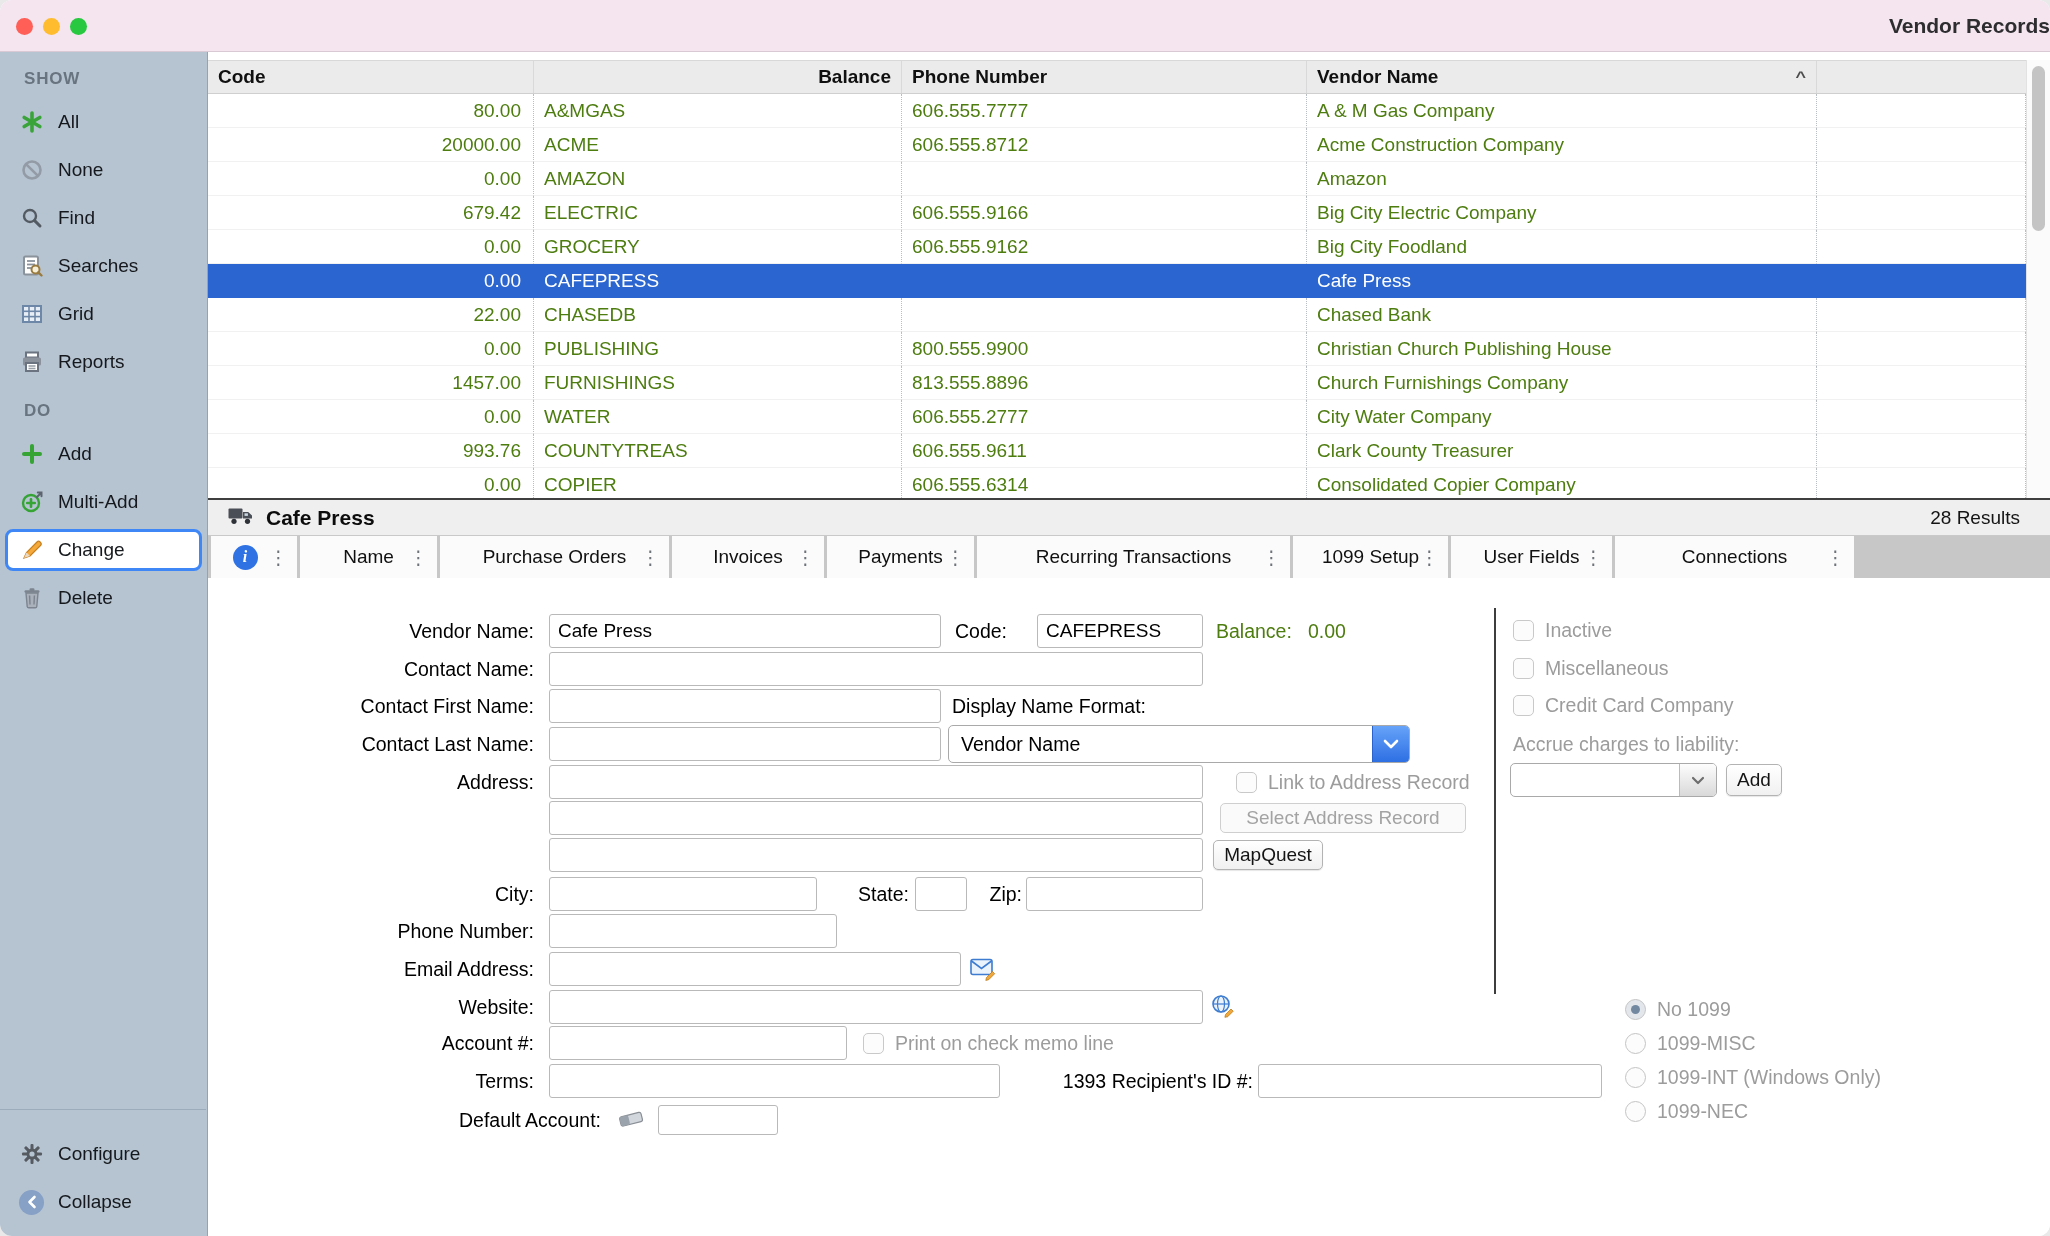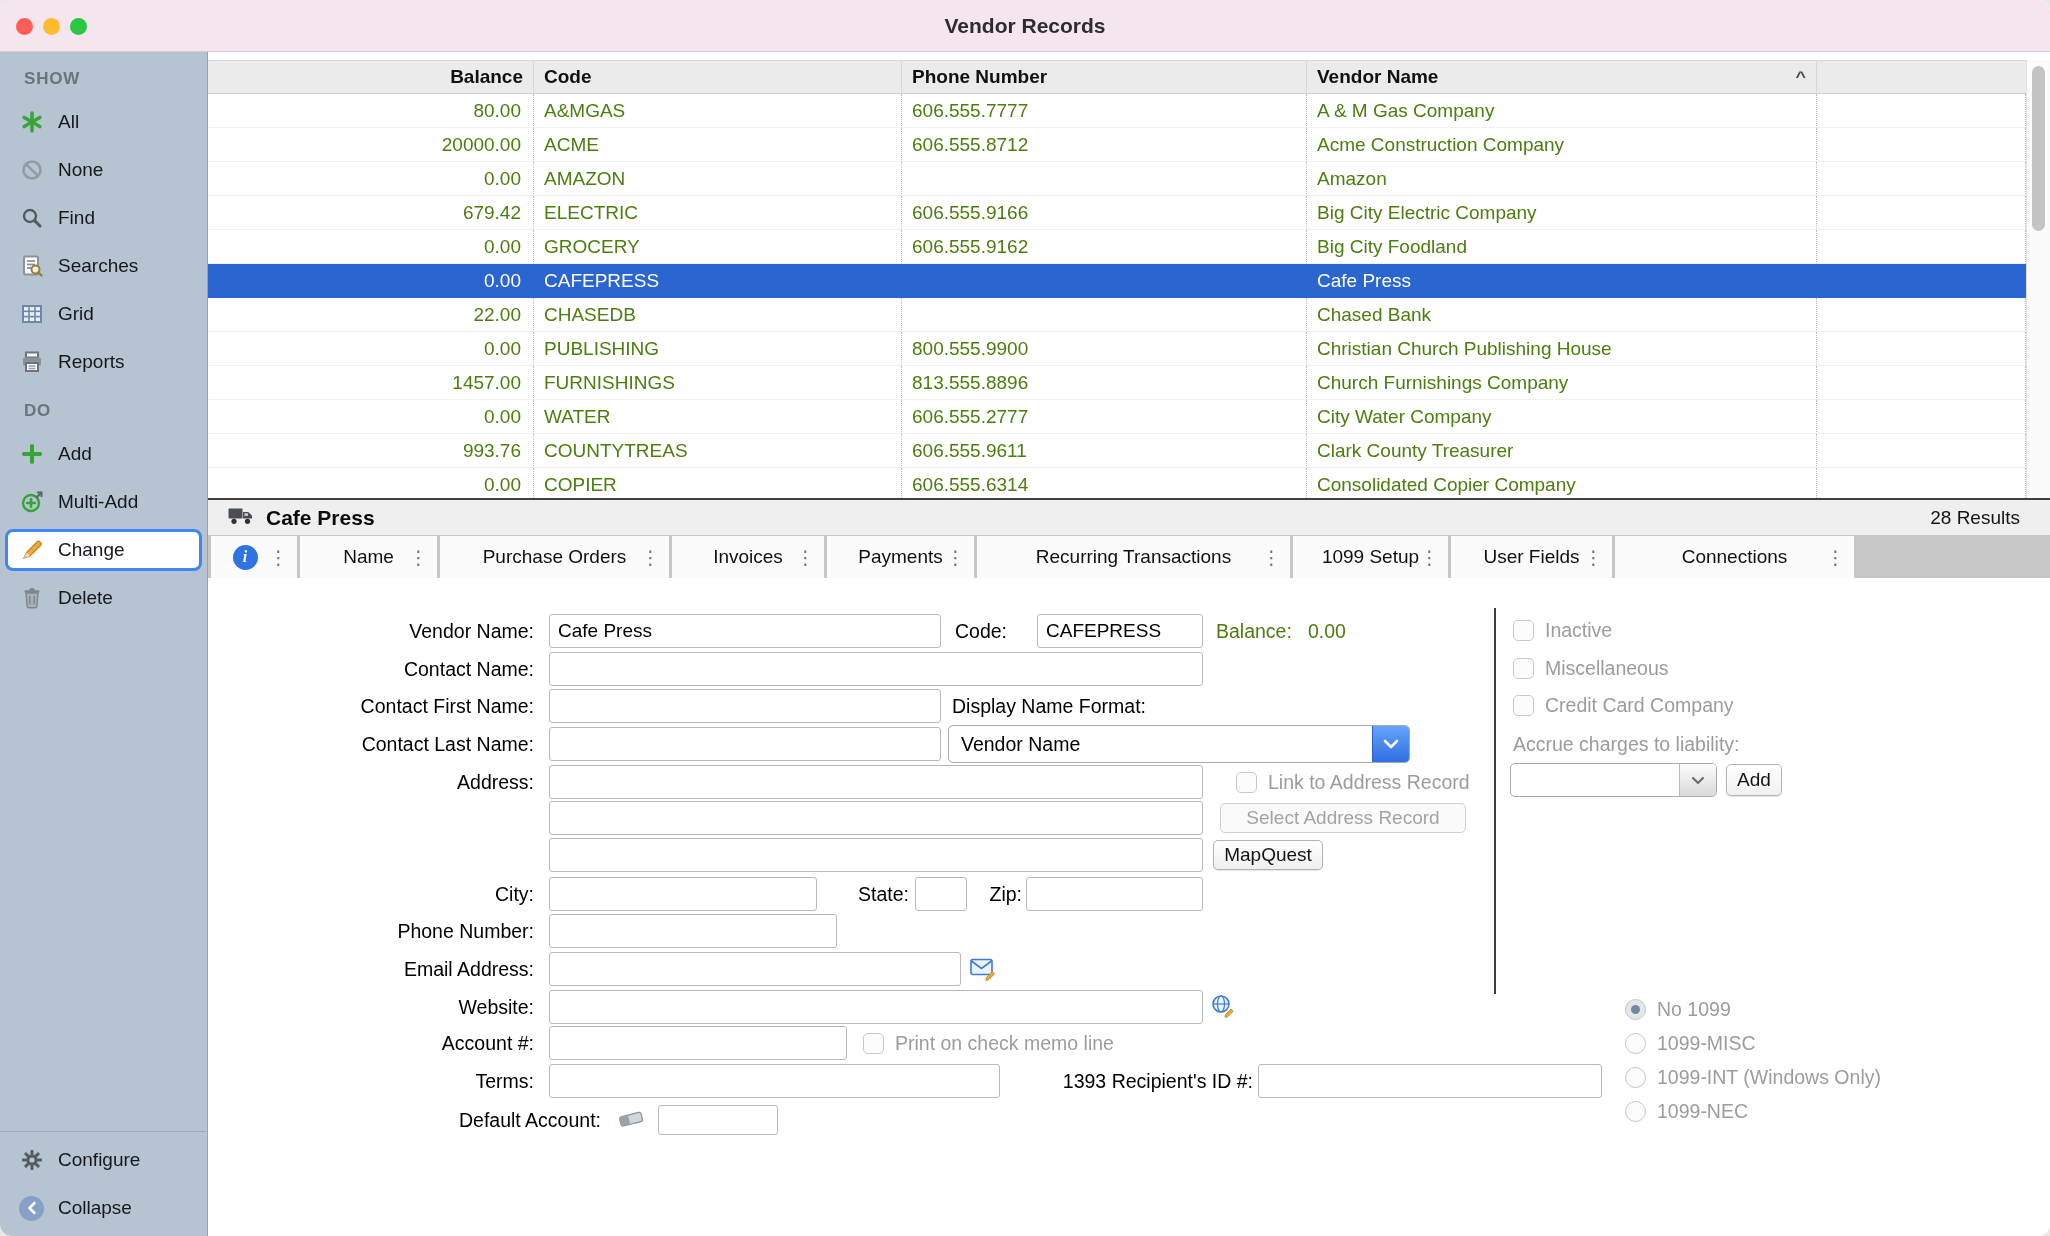--- a/index.html
+++ b/index.html
@@ -1,34 +1,34 @@
 <!DOCTYPE html>
 <html><head>
 <meta charset="utf-8">
 <style>
   html,body{margin:0;padding:0;background:#e9e9e9;}
   .window{position:relative;width:2050px;height:1236px;background:#fff;overflow:hidden;
     font-family:"Liberation Sans","DejaVu Sans",sans-serif;border-radius:12px;}
   
   .titlebar{position:absolute;left:0;top:0;width:100%;height:52px;background:#f4e5ef;
     border-bottom:1px solid #d9c9d4;box-sizing:border-box;}
-  .title{line-height:52px;text-align:center;font-size:21px;font-weight:700;color:#2d2d30;}
+  .title{line-height:52px;text-align:right;font-size:21px;font-weight:700;color:#2d2d30;}
   .traffic{position:absolute;left:16px;top:18px;display:flex;gap:10px;}
   .light{width:17px;height:17px;border-radius:50%;}
   .light.red{background:#ff5f57;}.light.yellow{background:#febc2e;}.light.green{background:#28c840;}
   
   .sidebar{position:absolute;left:0;top:52px;width:208px;bottom:0;background:#b6c4d1;
     border-right:1px solid #93a3b2;box-sizing:border-box;padding-top:8px;}
   .sb-header{height:38px;display:flex;align-items:center;padding-left:24px;color:#68747f;
     font-size:17px;font-weight:700;letter-spacing:0.8px;}
   .sb-item{height:48px;display:flex;align-items:center;gap:13px;padding-left:18px;font-size:19px;color:#15181c;}
   .sb-item .ic{width:27px;display:flex;justify-content:center;align-items:center;}
   .sb-item.selected{background:#fff;border:3px solid #3f86f7;border-radius:8px;margin:3px 5px;
     height:42px;box-sizing:border-box;padding-left:10px;}
-  .sb-footer{position:absolute;left:0;right:1px;bottom:4px;border-top:1px solid #9dacba;padding-top:4px;}
+  .sb-footer{position:absolute;left:0;right:1px;bottom:10px;border-top:1px solid #9dacba;padding-top:20px;}
   
   .table-area{position:absolute;left:208px;top:52px;width:1842px;height:446px;background:#fff;overflow:hidden;}
   .thead{position:absolute;left:0;top:8px;width:1818px;height:34px;display:grid;
     grid-template-columns:326px 368px 405px 510px 209px;background:#ebebeb;
     border-top:1px solid #d8d8d8;border-bottom:1px solid #cfcfcf;box-sizing:border-box;}
   .th{display:flex;align-items:center;font-size:19px;font-weight:700;color:#101010;padding:0 10px;
     border-right:1px solid #d9d9d9;box-sizing:border-box;white-space:nowrap;}
   .th.bal{justify-content:flex-end;}
   .th.vendor{justify-content:space-between;}
   .sort-caret{color:#4d4d4d;font-size:18px;font-weight:700;transform:scaleY(0.85);}
@@ -243,22 +243,22 @@
               </svg>
             </span>
           </span>
         <span>Collapse</span>
       </div>
     </div>
   </div>
 
   <div class="table-area">
     <div class="thead">
+      <div class="th">Code</div>
       <div class="th bal">Balance</div>
-      <div class="th">Code</div>
       <div class="th">Phone Number</div>
       <div class="th vendor">
         <span>Vendor Name</span>
         <span class="sort-caret">^</span>
       </div>
       <div class="th" style="border-right:none;"></div>
     </div>
     <div class="tbody">
       <div class="tr">
           <div class="td bal">80.00</div>

